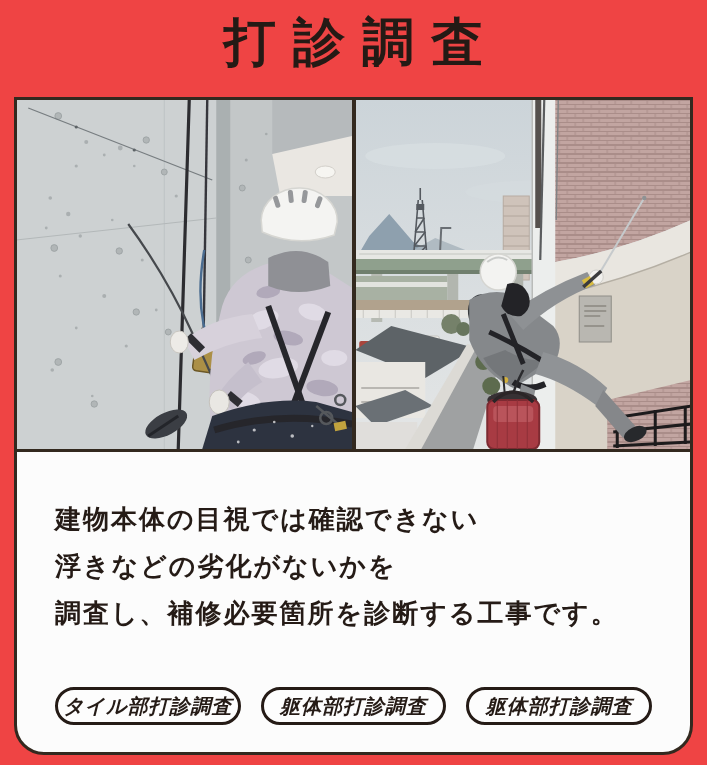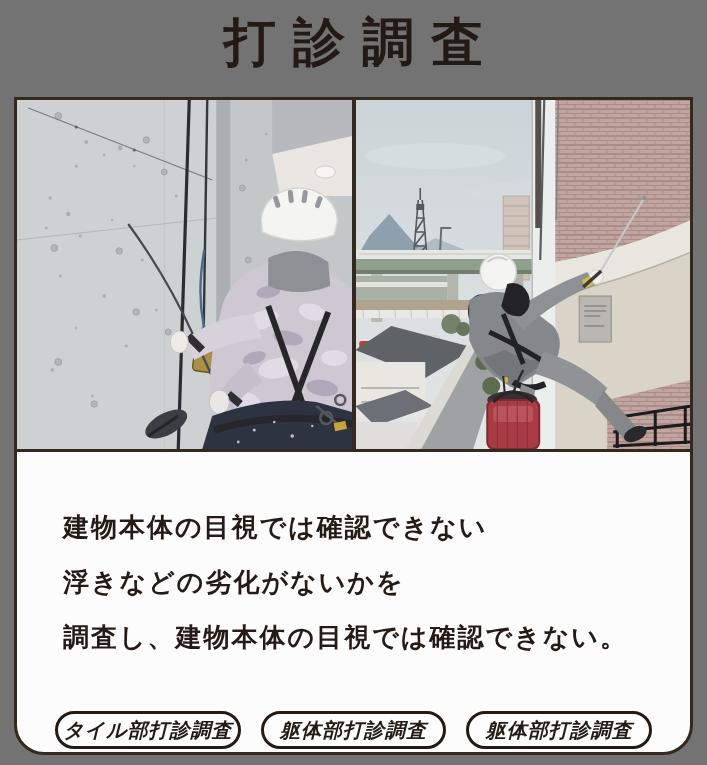--- a/index.html
+++ b/index.html
@@ -5,21 +5,21 @@
   html, body {
     margin: 0;
     padding: 0;
     background: #f2f1ef;
     font-family: "Liberation Sans", "DejaVu Sans", sans-serif;
   }
   .page {
     position: relative;
     width: 707px;
     height: 765px;
-    background: #737373;
+    background: #ef4444;
     overflow: hidden;
   }
   .title {
     position: absolute;
     top: 10px;
     left: 0;
     width: 707px;
     margin: 0;
     text-align: center;
     font-size: 52px;
@@ -50,21 +50,21 @@
   }
   .photo {
     flex: 1;
     margin: 0;
     overflow: hidden;
     background: #cdd1d2;
   }
   .photo svg { display: block; width: 100%; height: 100%; }
   .card-body { padding: 44px 38px 0; }
   .desc-line {
-    margin: 8px;
+    margin: 0;
     font-size: 26px;
     font-weight: 900;
     line-height: 47px;
     letter-spacing: 2px;
     color: #251b16;
     white-space: nowrap;
   }
   .tags {
     display: flex;
     gap: 20px;
@@ -339,21 +339,21 @@
             <path d="M138,302 Q158,282 178,302" stroke="#2b2527" stroke-width="3.5" fill="none"></path>
           </g>
         </svg>
       </figure>
 
     </div>
 
     <div class="card-body">
       <p class="desc-line">建物本体の目視では確認できない</p>
       <p class="desc-line">浮きなどの劣化がないかを</p>
-      <p class="desc-line">調査し、建物本体の目視では確認できない。</p>
+      <p class="desc-line">調査し、補修必要箇所を診断する工事です。</p>
 
       <div class="tags">
         <span class="pill">タイル部打診調査</span>
         <span class="pill">躯体部打診調査</span>
         <span class="pill">躯体部打診調査</span>
       </div>
     </div>
 
   </div>
 </div>

